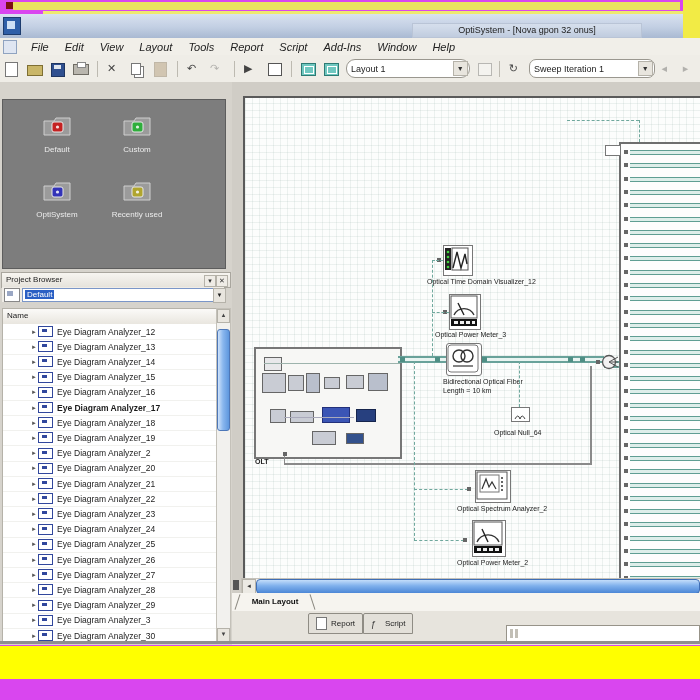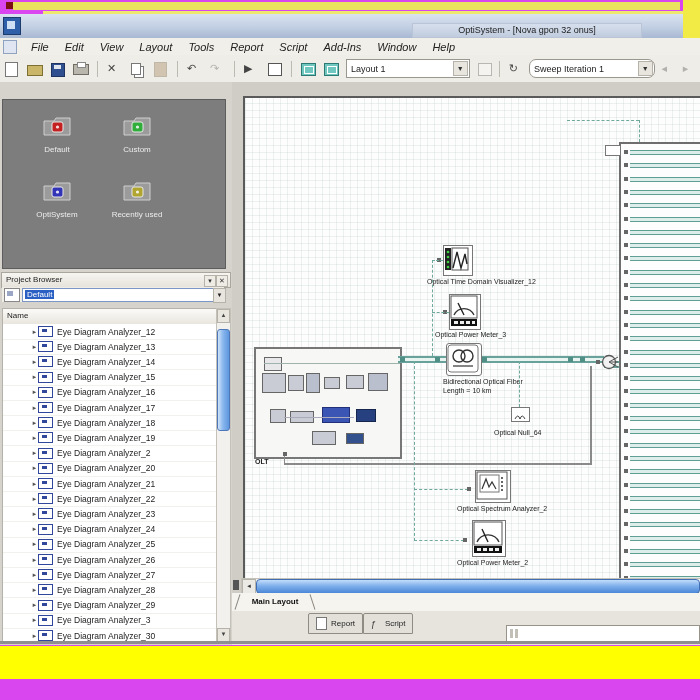--- a/index.html
+++ b/index.html
@@ -63,21 +63,21 @@
   #pb-combo-row{left:2px;top:287px;width:222px;height:15px;background:#efece6;}
   #pb-combo-icon{left:4px;top:288px;width:14px;height:12px;background:#fff;border:1px solid #888;}
   #pb-combo-icon i{position:absolute;left:2px;top:2px;width:6px;height:5px;background:#9aa7c4;display:block;}
   #pb-combo{left:22px;top:288px;width:190px;height:12px;background:#fff;border:1px solid #7a96c8;
     font-size:8px;line-height:11px;padding-left:2px;}
   #pb-combo b{background:#2a5fc4;color:#fff;font-weight:normal;padding:0 2px;}
   #pb-combo-arr{left:213px;top:288px;width:11px;height:13px;background:#e8e5de;border:1px solid #b5b2a9;
     font-size:6px;line-height:12px;text-align:center;}
   #name-hdr{left:2px;top:308px;width:214px;height:15px;background:linear-gradient(180deg,#fbfaf8,#e9e6df);
     border:1px solid #b5b2a9;font-size:8px;line-height:14px;padding-left:4px;color:#222;}
-  #tree{left:2px;top:324px;width:214px;height:317px;background:#fff;border-left:1px solid #b5b2a9;overflow:hidden;text-align:center;}
+  #tree{left:2px;top:324px;width:214px;height:317px;background:#fff;border-left:1px solid #b5b2a9;overflow:hidden;}
   .trow{position:absolute;left:0;width:214px;height:15px;border-bottom:1px solid #f1f1ee;display:flex;align-items:center;}
   .tw{width:7px;margin-left:28px;font-size:6px;color:#555;}
   .tico{width:13px;height:9px;border:1px solid #31479c;background:#fff;margin-right:4px;position:relative;}
   .tico i{position:absolute;left:3px;top:2px;width:5px;height:3px;background:#31479c;display:block;}
   .tlbl{font-size:8.5px;color:#1c1c1c;white-space:nowrap;}
   
   #tree-sb{left:216px;top:308px;width:13px;height:333px;background:#f2f1ee;border:1px solid #c4c1b9;}
   .sbarr{position:absolute;left:0px;width:11px;height:12px;background:#e9e6df;border:1px solid #b5b2a9;
     font-size:6px;line-height:11px;text-align:center;color:#444;}
   #tree-thumb{position:absolute;left:0px;top:20px;width:11px;height:100px;border:1px solid #4d77b8;border-radius:3px;
@@ -198,21 +198,21 @@
           <span class="ic-teal abs">
             <i></i>
           </span>
         </span>
         <span class="tbtn">
           <span class="ic-teal abs">
             <i></i>
           </span>
         </span>
       </span>
-    <span class="combo" style="width:130px;">
+    <span class="combo" style="width:130px;border-radius:9px;">
       <span>Layout 1</span>
       <span class="arr">▼</span>
     </span>
     <span class="tbtn dis">
         <span class="ic-rect abs"></span>
       </span>
     <span class="tsep"></span>
     <span class="tbtn">
         <span class="g">↻</span>
       </span>
@@ -298,21 +298,21 @@
         </span>
         <span class="tlbl">Eye Diagram Analyzer_15</span>
       </div>
       <div class="trow" style="top: 60.8px;">
         <span class="tw">►</span>
         <span class="tico">
           <i></i>
         </span>
         <span class="tlbl">Eye Diagram Analyzer_16</span>
       </div>
-      <div class="trow" style="top: 76px;">
+      <div class="trow" style="top: 76px; font-weight: bold;">
         <span class="tw">►</span>
         <span class="tico">
           <i></i>
         </span>
         <span class="tlbl">Eye Diagram Analyzer_17</span>
       </div>
       <div class="trow" style="top: 91.2px;">
         <span class="tw">►</span>
         <span class="tico">
           <i></i>

